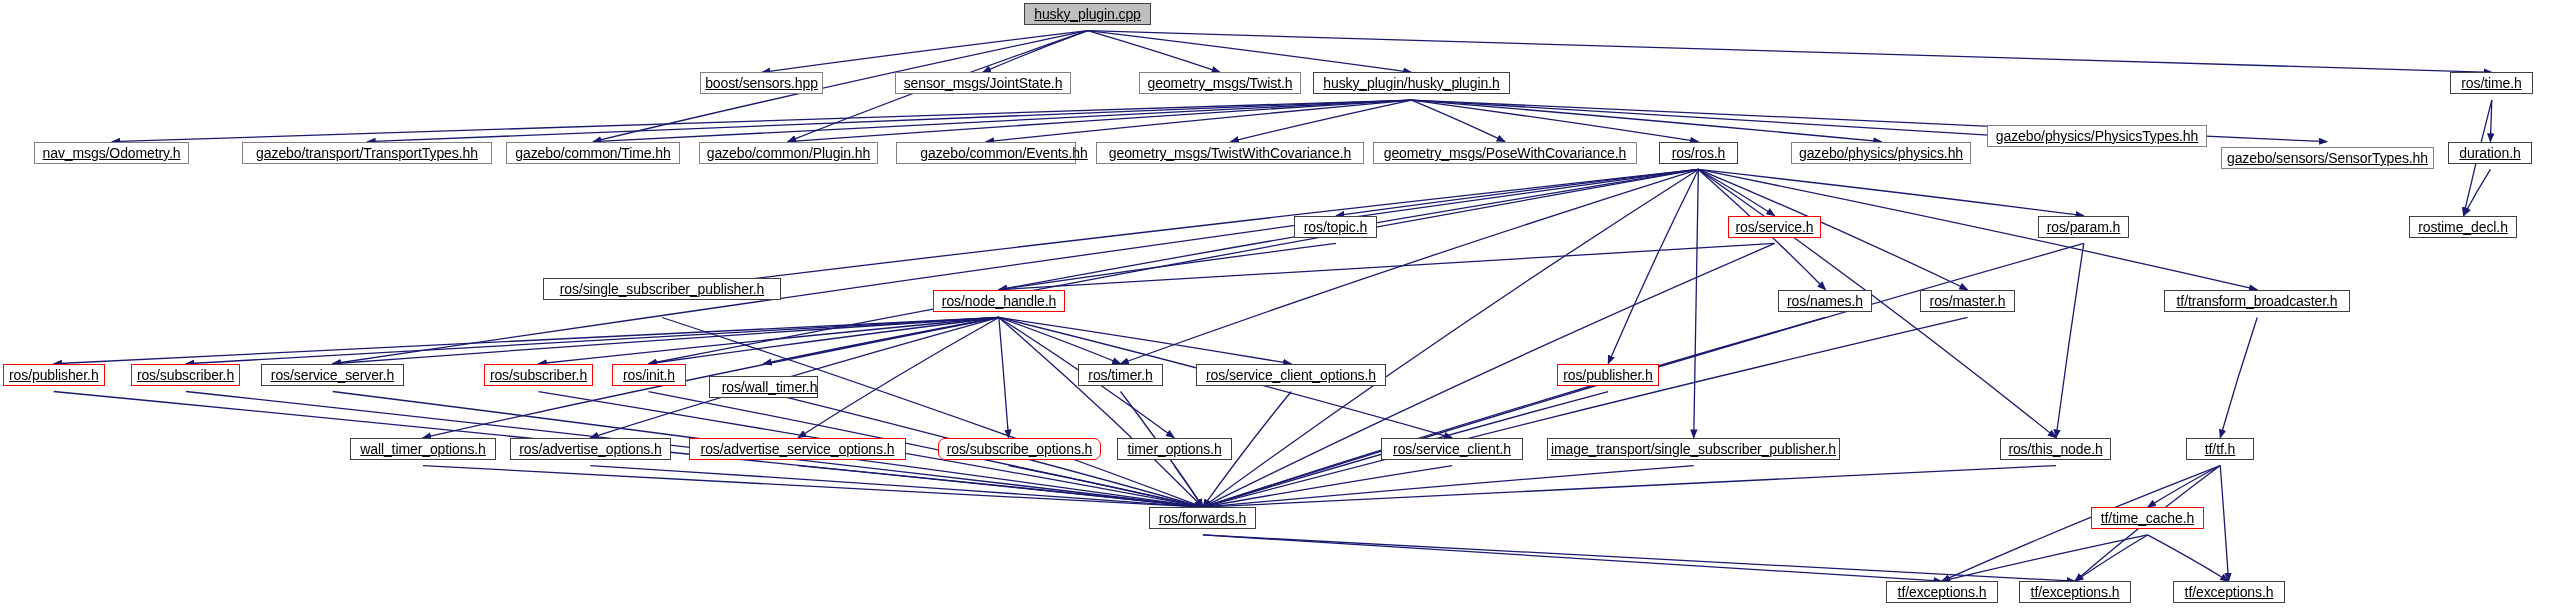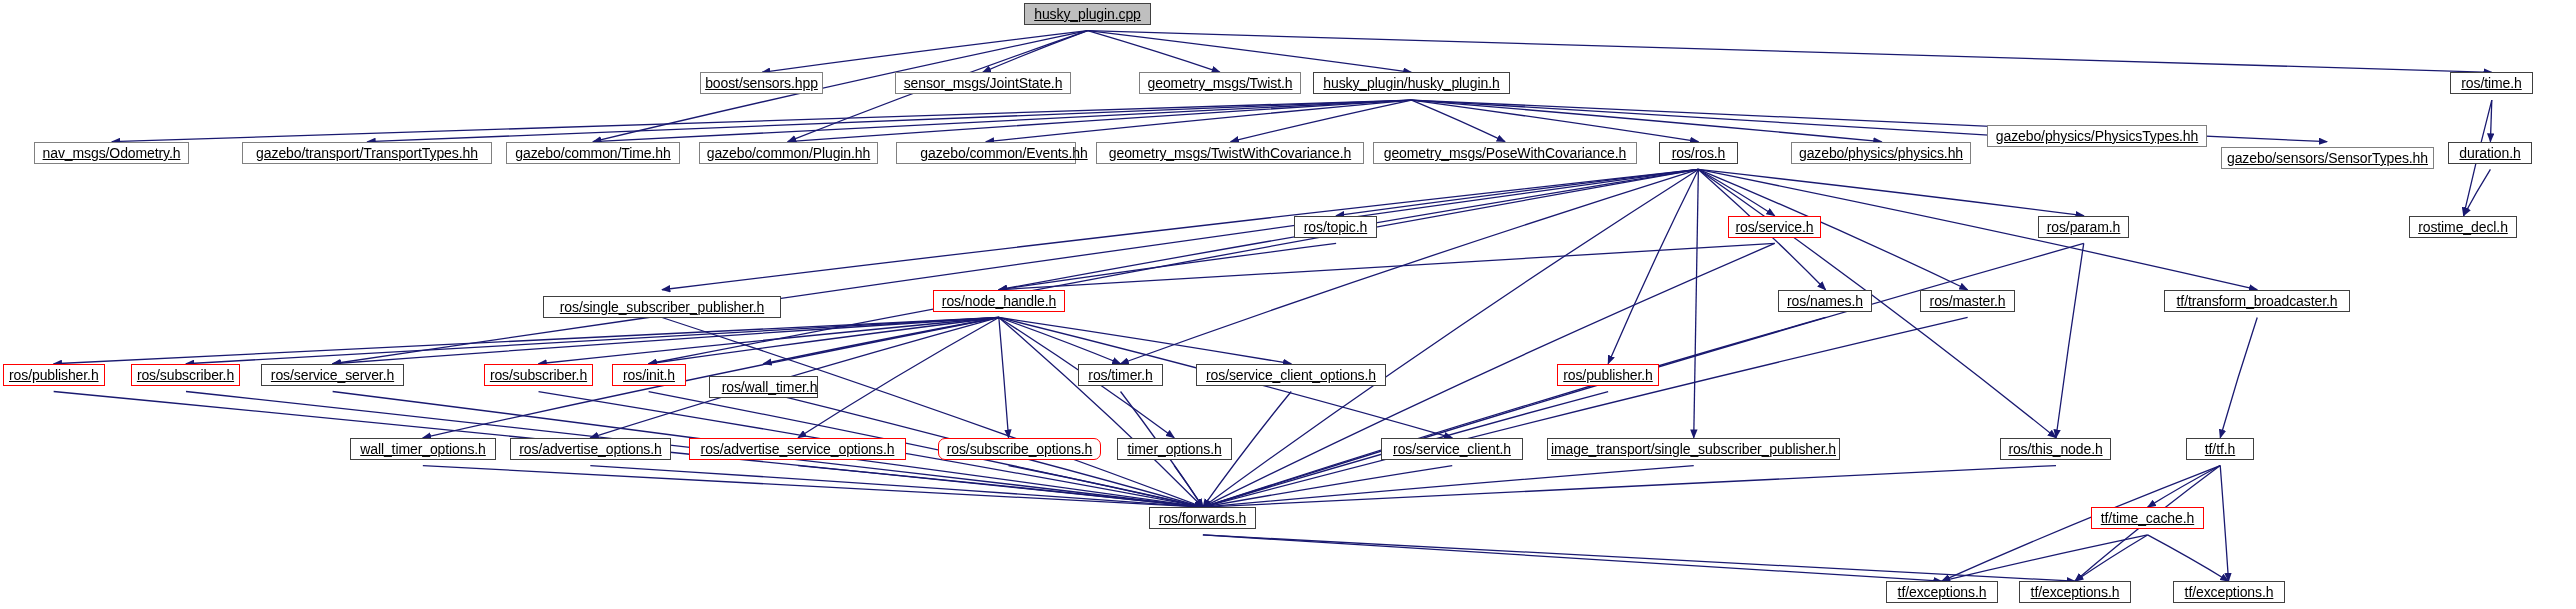--- a/index.html
+++ b/index.html
@@ -193,21 +193,21 @@
       </div>
       <div class="node red" style="left: 1728px; top: 216px; width: 93px;">
         <span>ros/service.h</span>
       </div>
       <div class="node black" style="left: 2038px; top: 216px; width: 91px;">
         <span>ros/param.h</span>
       </div>
       <div class="node black" style="left: 2409px; top: 216px; width: 108px;">
         <span>rostime_decl.h</span>
       </div>
-      <div class="node black" style="left: 543px; top: 296px; width: 238px; text-align: center;">
+      <div class="node black" style="left: 543px; top: 278px; width: 238px; text-align: center;">
         <span>ros/single_subscriber_publisher.h</span>
       </div>
       <div class="node red" style="left: 933px; top: 290px; width: 132px;">
         <span>ros/node_handle.h</span>
       </div>
       <div class="node black" style="left: 1778px; top: 290px; width: 94px;">
         <span>ros/names.h</span>
       </div>
       <div class="node black" style="left: 1920px; top: 290px; width: 95px;">
         <span>ros/master.h</span>

